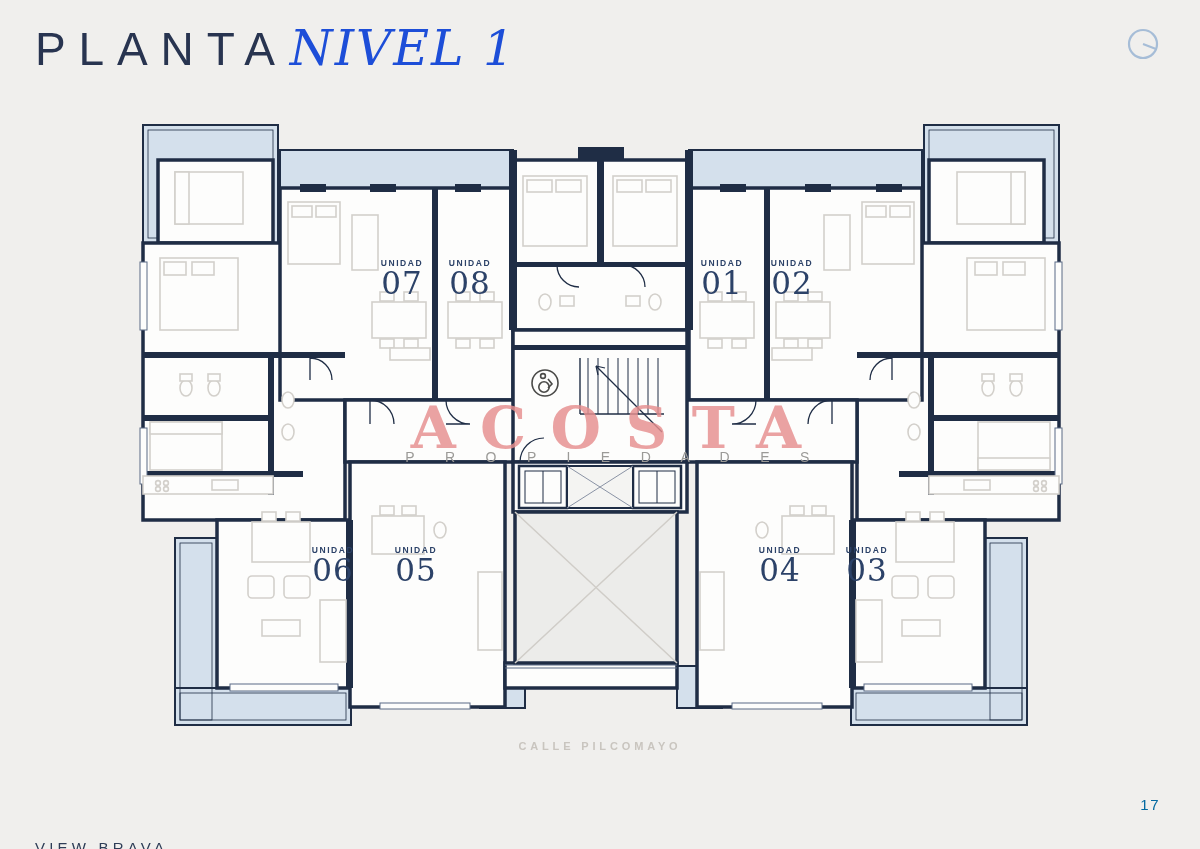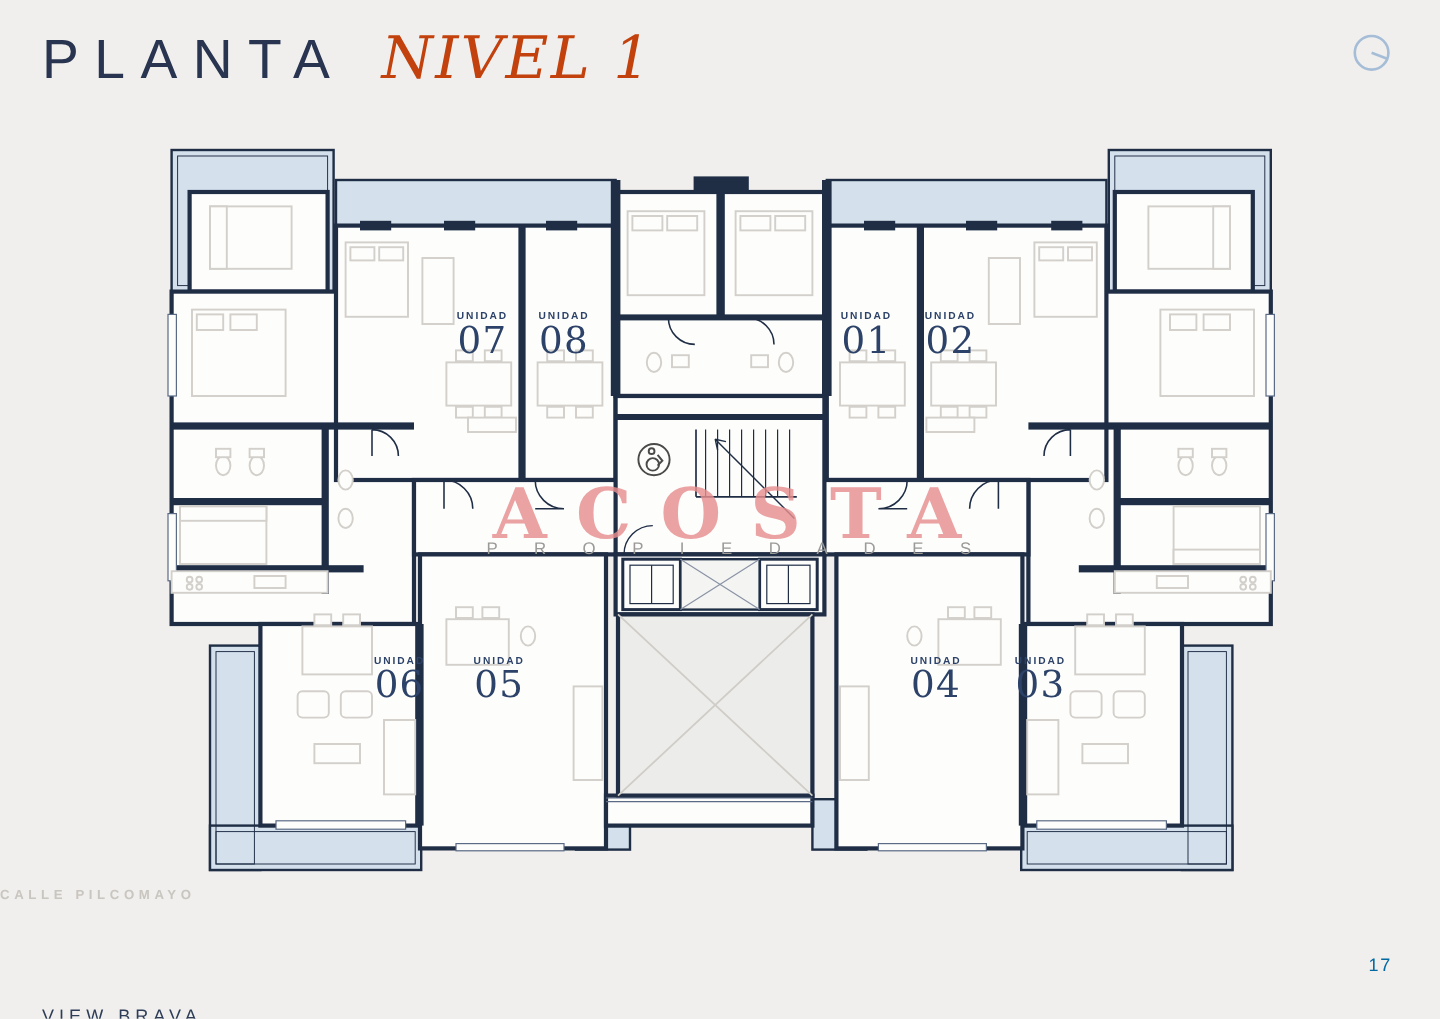--- a/index.html
+++ b/index.html
@@ -4,35 +4,35 @@
 <style>
   html,body{margin:0;padding:0;}
   body{
     width:1200px;height:849px;position:relative;overflow:hidden;
     background:#f0efed;
     font-family:"Liberation Sans", sans-serif;
   }
   
   .page-title{
     position:absolute;left:35px;top:20px;height:60px;
-    display:flex;align-items:baseline;gap:30px;color:#232f49;
+    display:flex;align-items:baseline;gap:2px;color:#232f49;
     white-space:nowrap;
   }
   .title-main{
     font-family:"Liberation Sans", sans-serif;
     font-size:46px;font-weight:300;letter-spacing:0.28em;color:#283450;
   }
   .title-accent{
     font-family:"DejaVu Serif", serif;
-    font-style:italic;font-size:49px;font-weight:400;letter-spacing:0.04em;color:#c2410c;
+    font-style:italic;font-size:49px;font-weight:400;letter-spacing:0.04em;color:#1d4ed8;
   }
   .north-icon{position:absolute;right:40px;top:28px;width:34px;height:34px;}
   
   .street-label{
-    position:absolute;left:0;right:0;top:740px;
+    position:absolute;left:0;right:0;top:740px;text-align:center;
     font-size:11px;letter-spacing:0.35em;color:#c9c5bf;font-weight:600;
   }
   .footer-left{
     position:absolute;left:35px;top:839px;
     font-size:15px;letter-spacing:0.28em;color:#2e3d57;font-weight:500;
   }
   .footer-right{
     position:absolute;right:40px;top:796px;
     font-size:15px;letter-spacing:0.1em;color:#0369a1;font-weight:500;
   }

